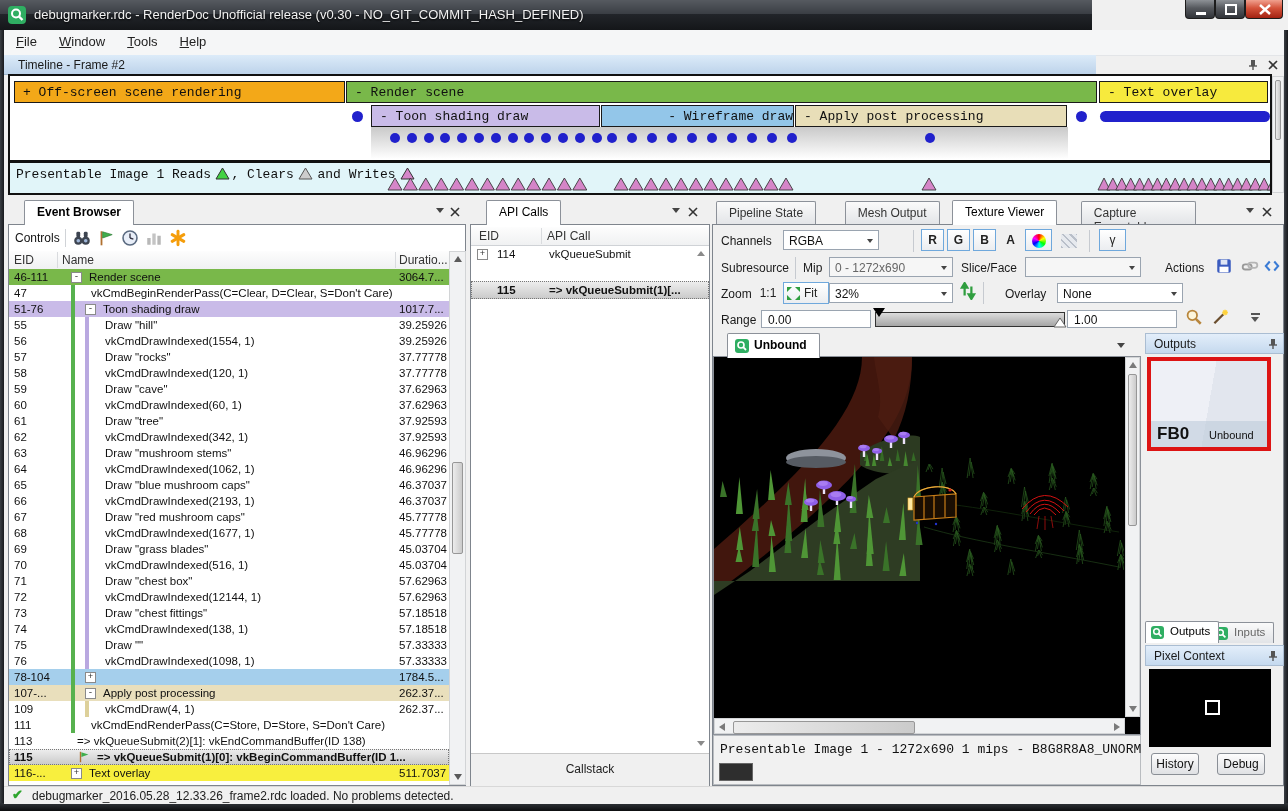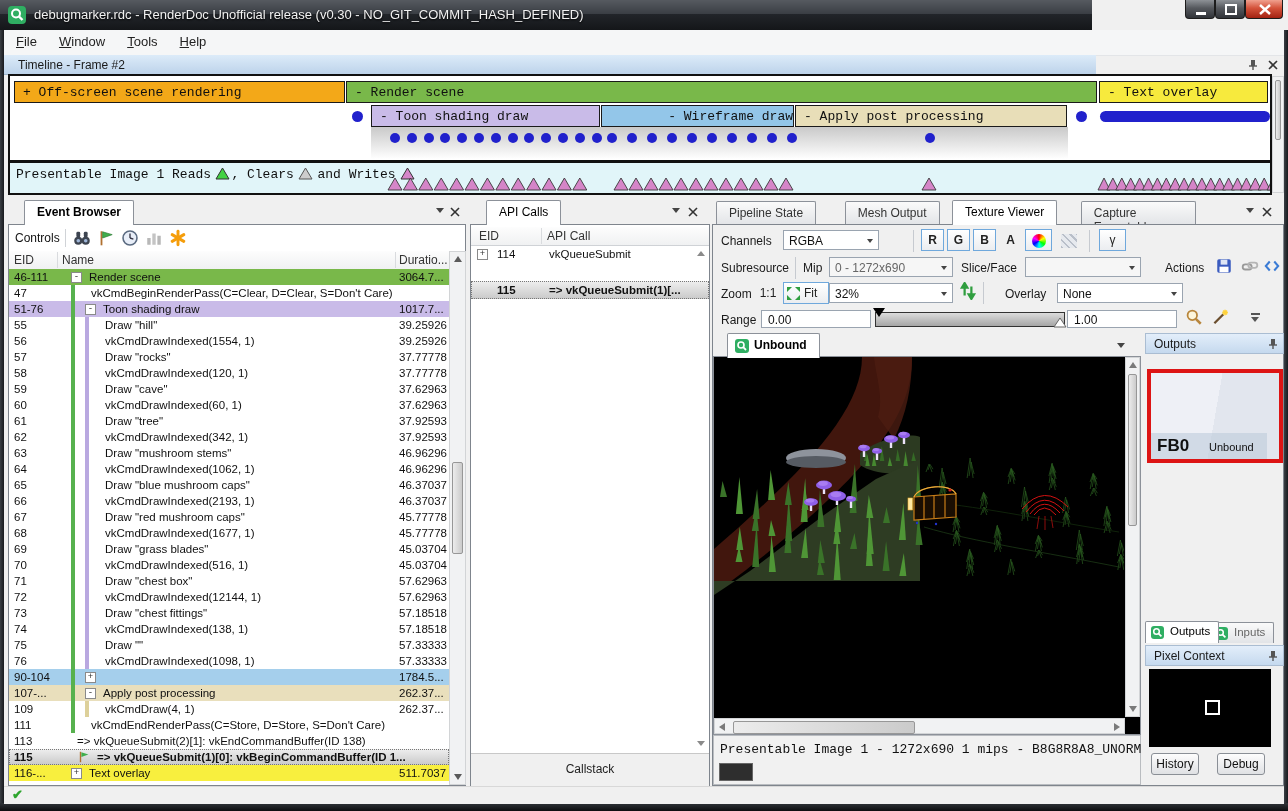--- a/index.html
+++ b/index.html
@@ -437,21 +437,21 @@
         <span class="ebdur">57.33333</span>
       </div>
       <div class="ebrow">
         <span class="ebeid">76</span>
         <i class="strip" style="left: 62px; background: rgb(87, 177, 78);"></i>
         <i class="strip" style="left: 76px; background: rgb(185, 168, 224);"></i>
         <span class="eblabel" style="left: 96px;">vkCmdDrawIndexed(1098, 1)</span>
         <span class="ebdur">57.33333</span>
       </div>
       <div class="ebrow" style="background: rgb(165, 207, 236);">
-        <span class="ebeid">90-104</span>
+        <span class="ebeid">78-104</span>
         <i class="strip" style="left: 62px; background: rgb(87, 177, 78);"></i>
         <i class="exp" style="left: 76px;">+</i>
         <span class="eblabel" style="left: 94px; margin-top: 18px;">Wireframe draw</span>
         <span class="ebdur">1784.5...</span>
       </div>
       <div class="ebrow" style="background: rgb(233, 223, 188);">
         <span class="ebeid">107-...</span>
         <i class="strip" style="left: 62px; background: rgb(87, 177, 78);"></i>
         <i class="exp" style="left: 76px;">-</i>
         <span class="eblabel" style="left: 94px; text-align: right;">Apply post processing</span>
@@ -811,21 +811,21 @@
   </div>
 
   <div class="hdrblue" style="left:432px;top:108px;width:139px;height:21px">
     <span>Outputs</span>
     <svg class="abs" style="left:122px;top:4px" width="10" height="12">
       <rect x="3" y="1" width="4" height="6" fill="#555"></rect>
         <line x1="1" y1="7" x2="9" y2="7" stroke="#555" stroke-width="1.4"></line>
         <line x1="5" y1="7" x2="5" y2="11" stroke="#555" stroke-width="1.4"></line>
       </svg>
   </div>
-  <div class="abs" style="left:434px;top:144px;width:136px;height:94px;border:4px solid #dd1414;background:linear-gradient(100deg,#eef0f6 50%,#e2e6ee 50%);box-sizing:border-box">
+  <div class="abs" style="left:434px;top:132px;width:124px;height:94px;border:4px solid #dd1414;background:linear-gradient(100deg,#eef0f6 50%,#e2e6ee 50%);box-sizing:border-box">
     <div class="abs" style="left:0;bottom:0;width:116px;height:26px;background:rgba(186,200,216,0.55)"></div>
     <span class="abs" style="left:6px;bottom:3px;font-size:17px;font-weight:bold">FB0</span>
     <span class="abs" style="left:58px;bottom:6px;font-size:11px">Unbound</span>
   </div>
   <div class="abs tab active" style="left:432px;top:396px;height:22px;padding:3px 8px 0 24px;font-size:11.5px">
     <svg class="abs" style="left:5px;top:4px" width="13" height="13">
       <rect width="13" height="13" rx="3" fill="#2fae62"></rect>
         <circle cx="5.5" cy="5.5" r="2.8" fill="none" stroke="#fff" stroke-width="1.5"></circle>
         <line x1="7.6" y1="7.6" x2="10.4" y2="10.4" stroke="#fff" stroke-width="1.7"></line>
       </svg>
@@ -850,13 +850,14 @@
   </div>
   <div class="abs" style="left:436px;top:444px;width:122px;height:78px;background:#000">
     <div class="abs" style="left:56px;top:31px;width:11px;height:11px;border:2px solid #fff;background:#000"></div>
   </div>
   <div class="btn" style="left:438px;top:528px;width:48px">History</div>
   <div class="btn" style="left:504px;top:528px;width:48px">Debug</div>
 </div>
 
 <div class="abs" style="left:4px;top:786px;width:1280px;height:17px;background:#f0f0f0;border-top:1px solid #d8d8d8">
   <span class="abs" style="left:8px;top:0px;color:#2ea52e;font-weight:bold;font-size:13px">✔</span>
+  <span class="abs nowrap" style="left:28px;top:2px;font-size:12px;color:#222">debugmarker_2016.05.28_12.33.26_frame2.rdc loaded. No problems detected.</span>
 </div>
 
 </body></html>

